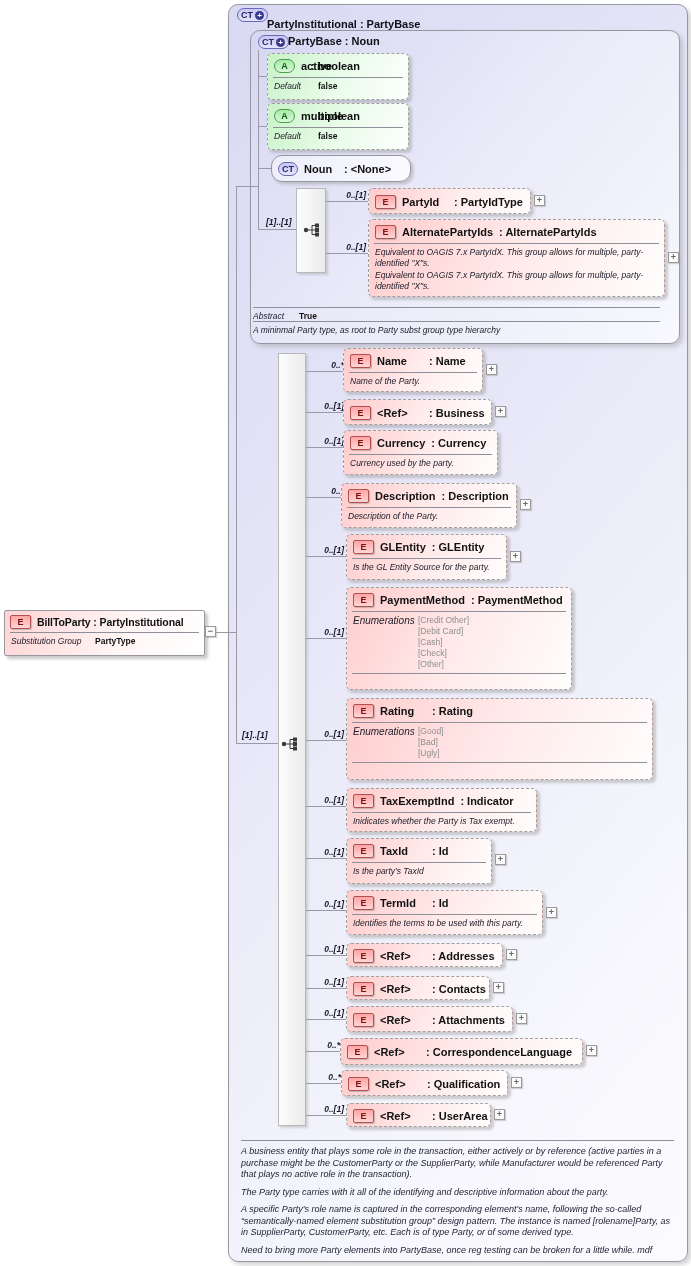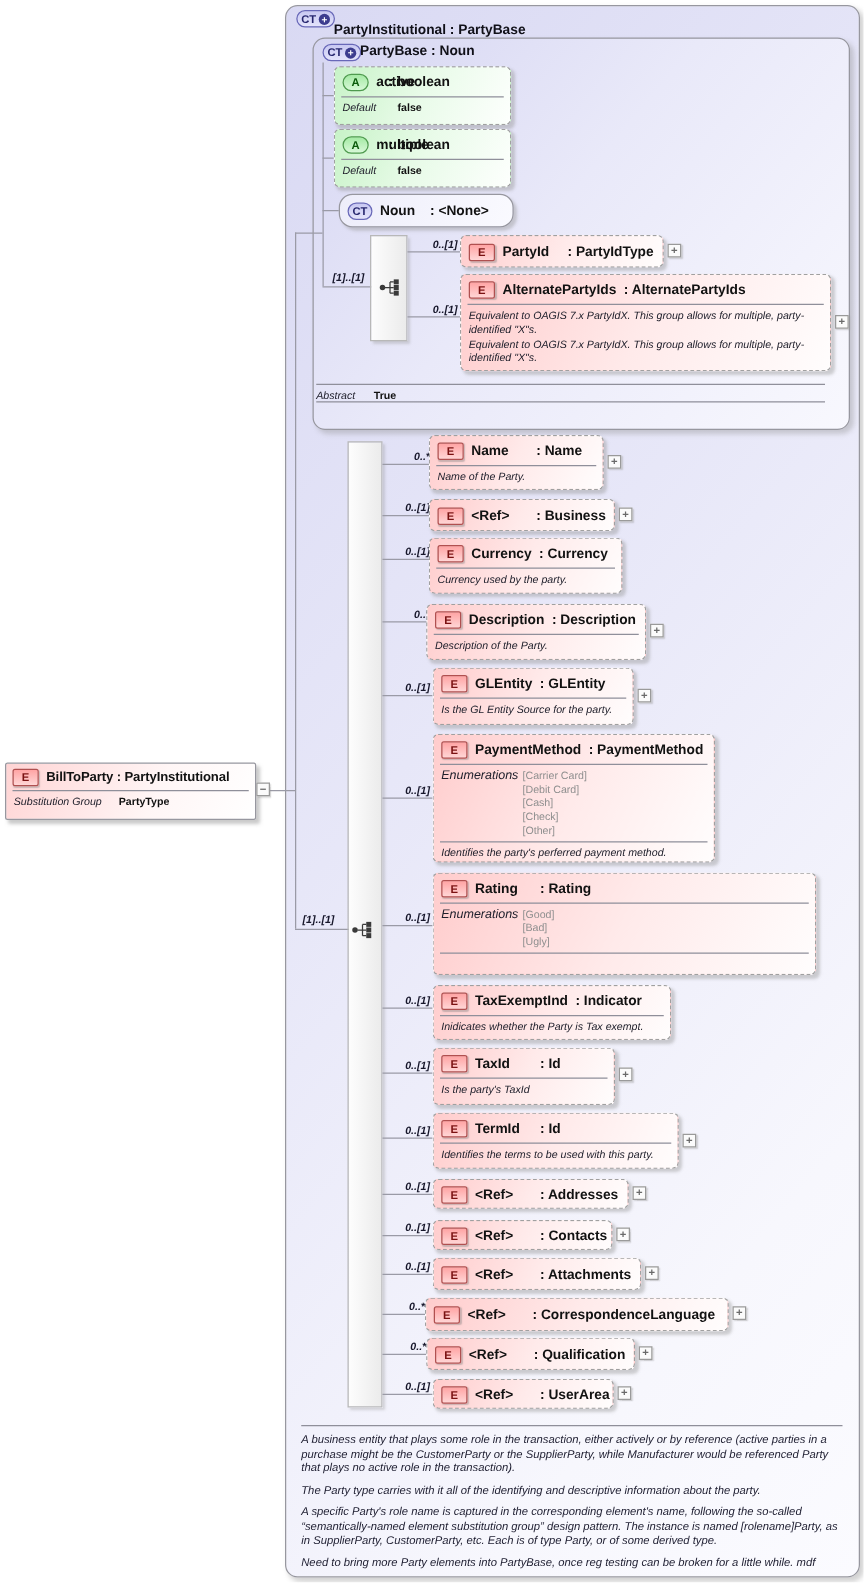--- a/index.html
+++ b/index.html
@@ -172,20 +172,21 @@
     <div class="ann" style="padding-top:1px;">Equivalent to OAGIS 7.x PartyIdX. This group allows for multiple, party-identified "X"s.</div>
   </div>
   <div class="plusbtn" style="left:668px;top:252px;">+</div>
 
   <div class="hl" style="left:253px;top:307px;width:407px;background:#8f8f9a;"></div>
   <div class="kv" style="position:absolute;left:253px;top:308px;width:407px;padding:3px 0 2px;">
     <span class="k" style="width:46px;">Abstract</span>
     <span class="v">True</span>
   </div>
   <div class="hl" style="left:253px;top:321px;width:407px;background:#8f8f9a;"></div>
+  <div class="ann" style="position:absolute;left:253px;top:322px;width:407px;padding:3px 0;">A mininmal Party type, as root to Party subst group type hierarchy</div>
 
   <div class="gcard" style="left:242px;top:730px;">[1]..[1]</div>
   <div class="gbar" style="left:278px;top:353px;width:28px;height:773px;"></div>
   <svg class="seqicon" style="left:281px;top:736px;" width="17" height="16" viewBox="0 0 17 16">
     <circle cx="3" cy="8" r="2.2" fill="#3a3a3a"></circle>
     <path d="M5 8h4M9 3.5v9M9 3.5h3M9 8h3M9 12.5h3" stroke="#3a3a3a" stroke-width="1" fill="none"></path>
     <rect x="12" y="1.5" width="4" height="4" fill="#3a3a3a"></rect>
     <rect x="12" y="6" width="4" height="4" fill="#3a3a3a"></rect>
     <rect x="12" y="10.5" width="4" height="4" fill="#3a3a3a"></rect>
   </svg>
@@ -278,29 +279,28 @@
   <div class="ebox" style="left:346px;top:587px;width:226px;height:103px;">
     <div class="hdr">
       <span class="badge badge-e">E</span>
       <span class="nm" style="min-width:0;">PaymentMethod</span>
       <span class="tp">: PaymentMethod</span>
     </div>
     <div class="sep"></div>
     <div class="enum">
       <span class="k">Enumerations</span>
       <span class="enum-vals">
-        <div>[Carrier Card]</div>
+        <div>[Credit Other]</div>
         <div>[Debit Card]</div>
         <div>[Cash]</div>
         <div>[Check]</div>
         <div>[Other]</div>
       </span>
     </div>
     <div class="sep"></div>
-    <div class="ann">Identifies the party's perferred payment method.</div>
   </div>
 
   <div class="ebox" style="left:346px;top:698px;width:307px;height:82px;">
     <div class="hdr">
       <span class="badge badge-e">E</span>
       <span class="nm">Rating</span>
       <span class="tp">: Rating</span>
     </div>
     <div class="sep"></div>
     <div class="enum">

